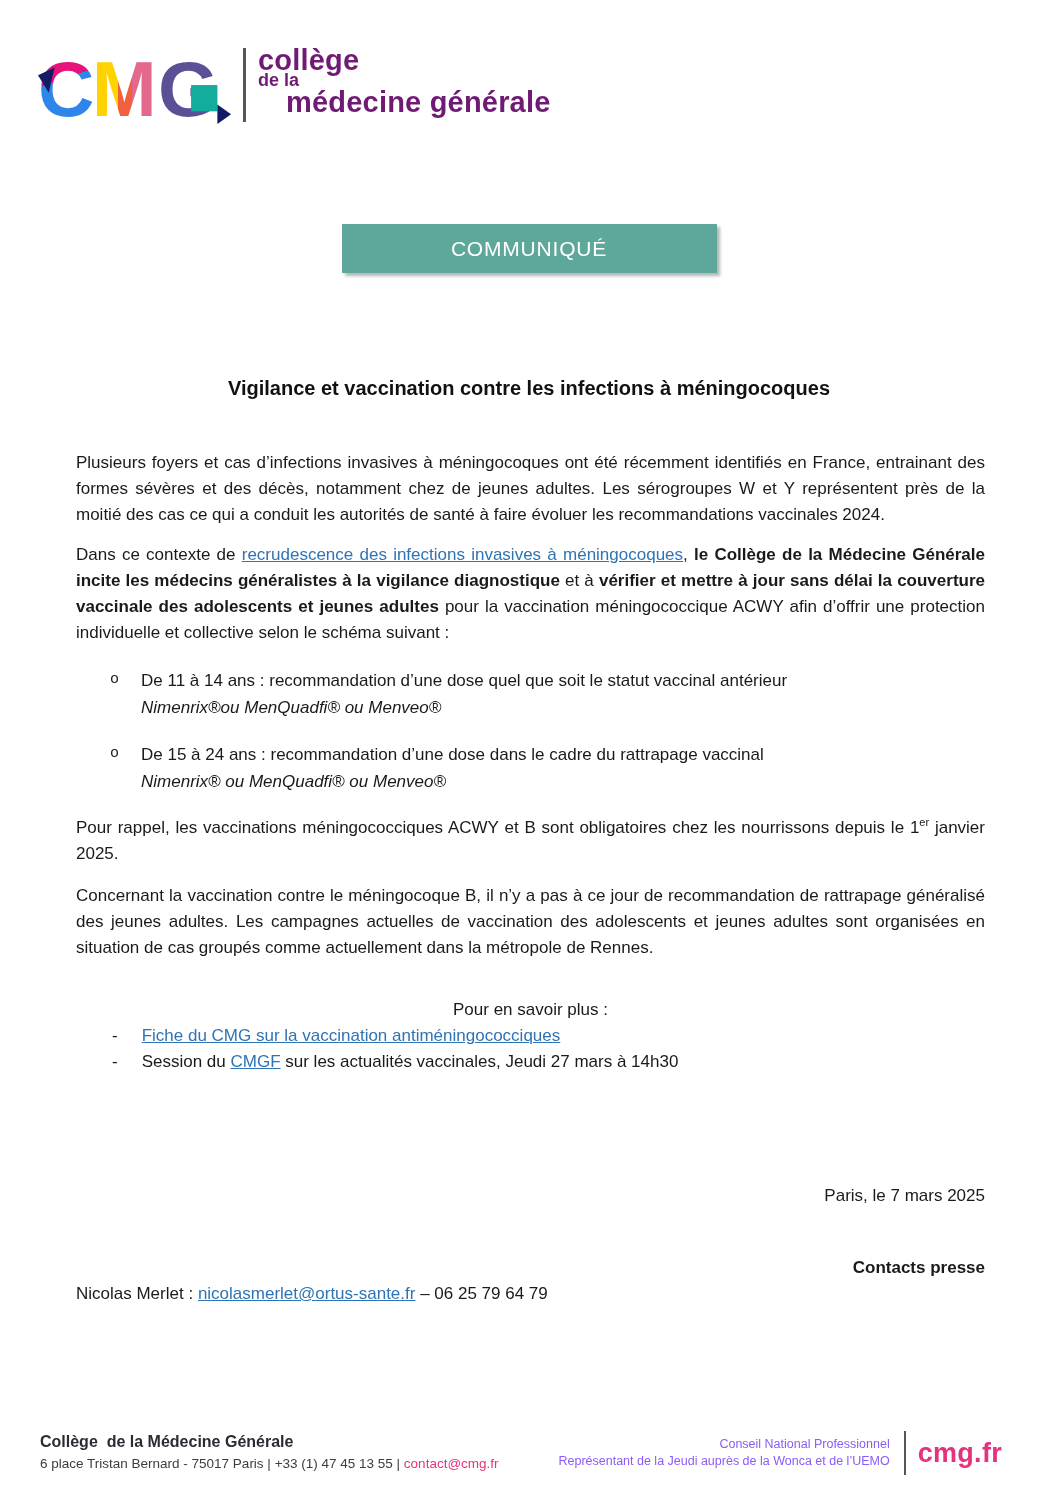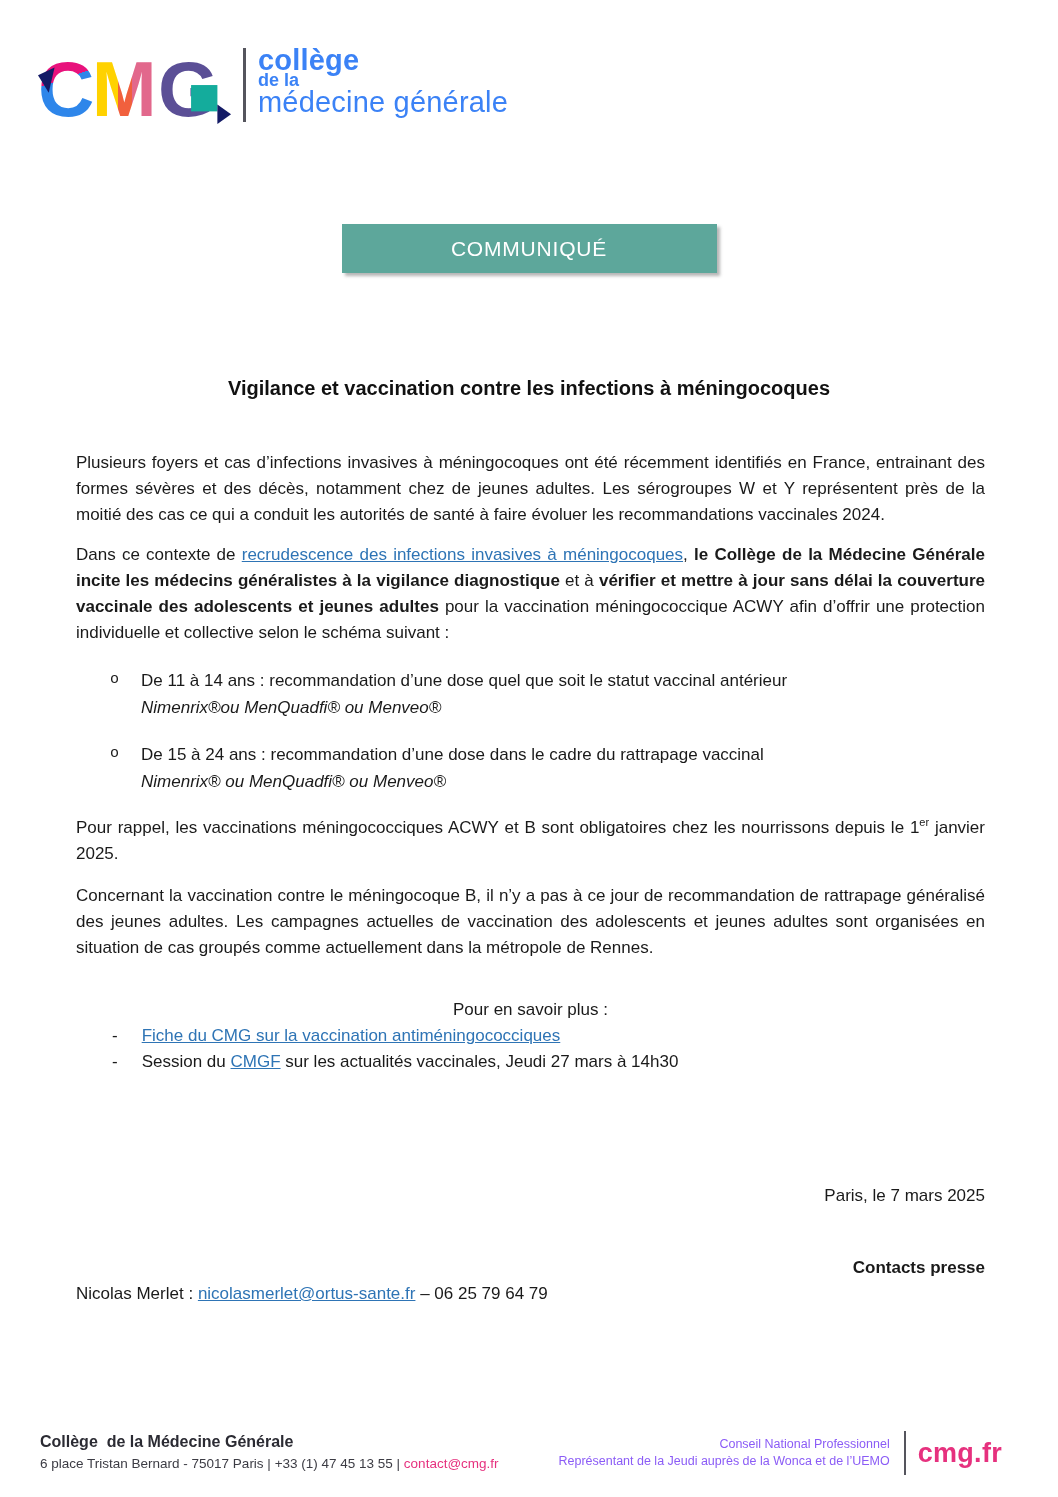--- a/index.html
+++ b/index.html
@@ -6,24 +6,24 @@
   html,body { background:#e8e8e8; }
   body { font-family:"Liberation Sans","DejaVu Sans",sans-serif; }
   .page {
     position:relative; width:1058px; height:1497px; margin:0 auto;
     background:#ffffff; color:#1a1a1a; overflow:hidden;
   }
   
   .logo-row { display:flex; align-items:flex-start; padding:46px 0 0 38px; }
   .logo-mark { display:block; }
   .logo-divider { width:3px; height:74px; background:#55555d; margin:2px 12px 0 10px; }
-  .logo-text { color:#3b82f6; padding-top:1px; }
+  .logo-text { color:#701a75; padding-top:1px; }
   .logo-text .lt1 { font-size:29px; font-weight:bold; line-height:27px; letter-spacing:0.2px; }
   .logo-text .lt2 { font-size:18px; font-weight:bold; line-height:13px; }
-  .logo-text .lt3 { font-size:29px; font-weight:normal; line-height:30px; letter-spacing:0.2px; }
+  .logo-text .lt3 { font-size:29px; font-weight:bold; line-height:30px; letter-spacing:0.2px;margin-left:28px; }
   
   .banner {
     width:375px; height:49px; margin:96px auto 0; background:#5da79b;
     color:#ffffff; font-size:21px; letter-spacing:0.8px; text-align:center;
     line-height:49px; box-shadow:3px 3px 3px rgba(90,90,90,0.45);
   }
   
   .title { margin:104px 76px 0; text-align:center; font-size:20px; font-weight:bold; color:#111; }
   .content { margin:0 73px 0 76px; font-size:17px; line-height:26px; }
   .para { }

